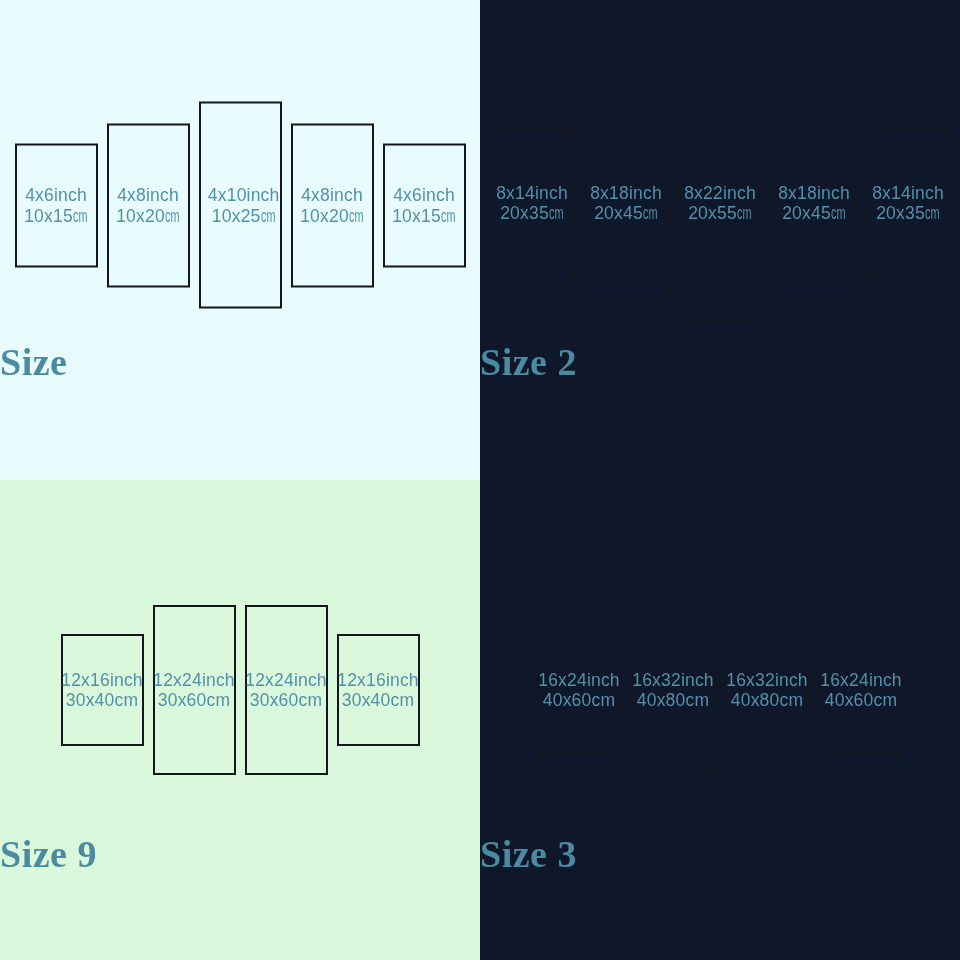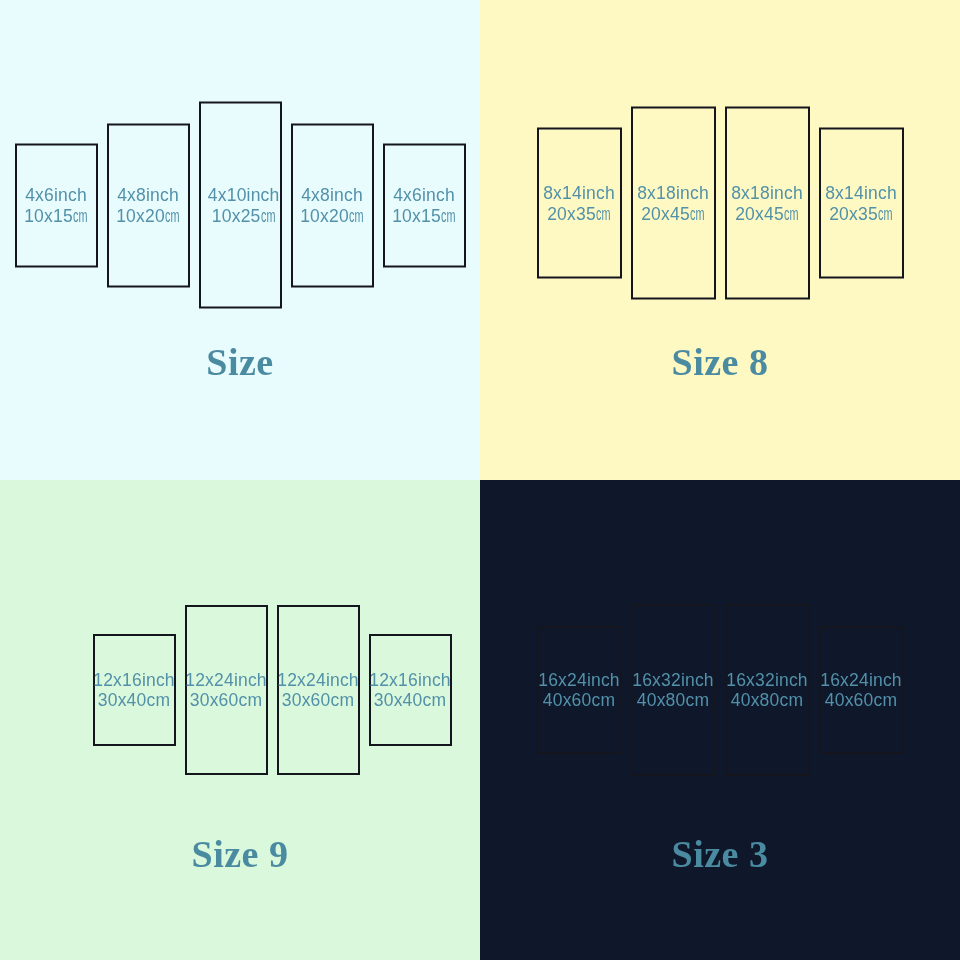--- a/index.html
+++ b/index.html
@@ -17,21 +17,21 @@
   .quadrant { position: relative; width: 480px; height: 480px; }
 
   .panels-row {
     position: absolute; left: 0; width: 100%;
     display: flex; justify-content: center; align-items: center;
     gap: 9px;
     transform: translateY(-50%);
   }
   .q0 .panels-row { top: 205px; }
   .q1 .panels-row { top: 203px; }
-  .q2 .panels-row { top: 210px; padding-left: 32px; }
+  .q2 .panels-row { top: 210px; }
   .q3 .panels-row { top: 210px; }
 
   .panel {
     box-sizing: border-box;
     width: 83px;
     flex: 0 0 auto;
     border: 2.5px solid #15151d;
     display: flex; align-items: center; justify-content: center;
   }
   .q1 .panel, .q3 .panel { width: 85px; }
@@ -49,21 +49,21 @@
     display: inline-block;
     width: 15px;
     transform: scaleX(0.62);
     transform-origin: left center;
     letter-spacing: 0;
   }
 
   .title {
     position: absolute; left: 0; width: 100%;
     margin: 0;
-    text-align: center;
+    text-align: left;
     transform: translateY(-50%);
     font-family: "Liberation Serif", serif;
     font-weight: 700;
     font-size: 38px;
     letter-spacing: 0.5px;
     color: #4b8ba1;
   }
   .q0 .title, .q1 .title { top: 362px; }
   .q2 .title, .q3 .title { top: 374px; }
 </style>
@@ -84,36 +84,39 @@
         </div>
         <div class="panel" style="height: 164px;">
           <div class="lbl"><span>4x8inch</span><br><span>10x20<span class="sqcm">cm</span></span></div>
         </div>
         <div class="panel" style="height: 124px;">
           <div class="lbl"><span>4x6inch</span><br><span>10x15<span class="sqcm">cm</span></span></div>
         </div>
       </div>
     <h2 class="title">Size</h2>
   </section>
-  <section class="quadrant q1" style="background: #fef9c3;">
+  <section class="quadrant q1" style="background: #0f172a;">
     <div class="panels-row">
         <div class="panel" style="height: 151px;">
           <div class="lbl"><span>8x14inch</span><br><span>20x35<span class="sqcm">cm</span></span></div>
         </div>
         <div class="panel" style="height: 193px;">
           <div class="lbl"><span>8x18inch</span><br><span>20x45<span class="sqcm">cm</span></span></div>
+        </div>
+        <div class="panel" style="height: 236px;">
+          <div class="lbl"><span>8x22inch</span><br><span>20x55<span class="sqcm">cm</span></span></div>
         </div>
         <div class="panel" style="height: 193px;">
           <div class="lbl"><span>8x18inch</span><br><span>20x45<span class="sqcm">cm</span></span></div>
         </div>
         <div class="panel" style="height: 151px;">
           <div class="lbl"><span>8x14inch</span><br><span>20x35<span class="sqcm">cm</span></span></div>
         </div>
       </div>
-    <h2 class="title">Size 8</h2>
+    <h2 class="title">Size 2</h2>
   </section>
   <section class="quadrant q2" style="background: rgb(218, 248, 219);">
     <div class="panels-row">
         <div class="panel" style="height: 112px;">
           <div class="lbl"><span>12x16inch</span><br><span>30x40cm</span></div>
         </div>
         <div class="panel" style="height: 170px;">
           <div class="lbl"><span>12x24inch</span><br><span>30x60cm</span></div>
         </div>
         <div class="panel" style="height: 170px;">

